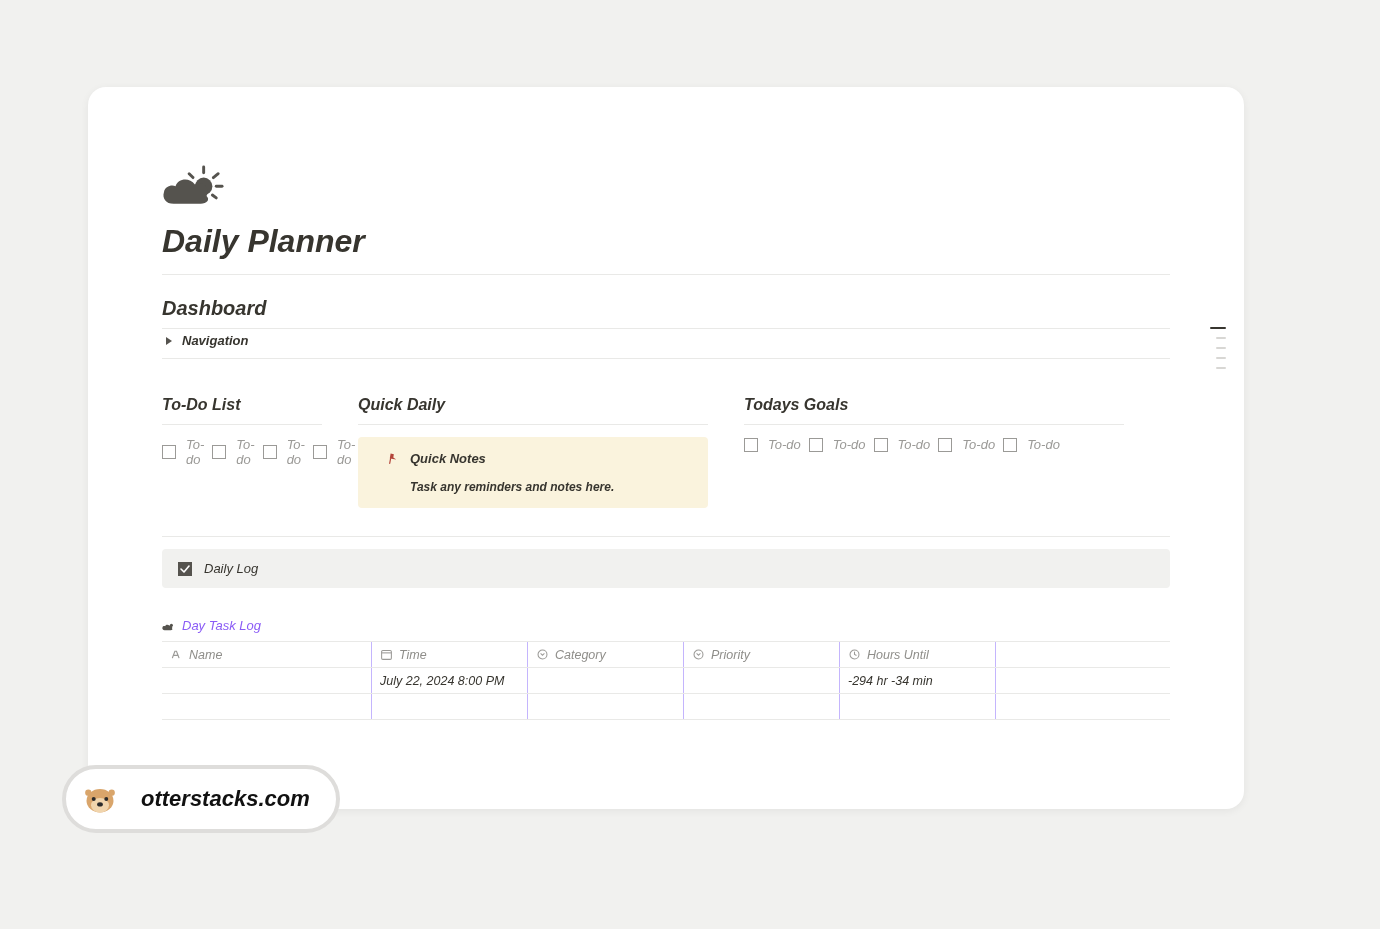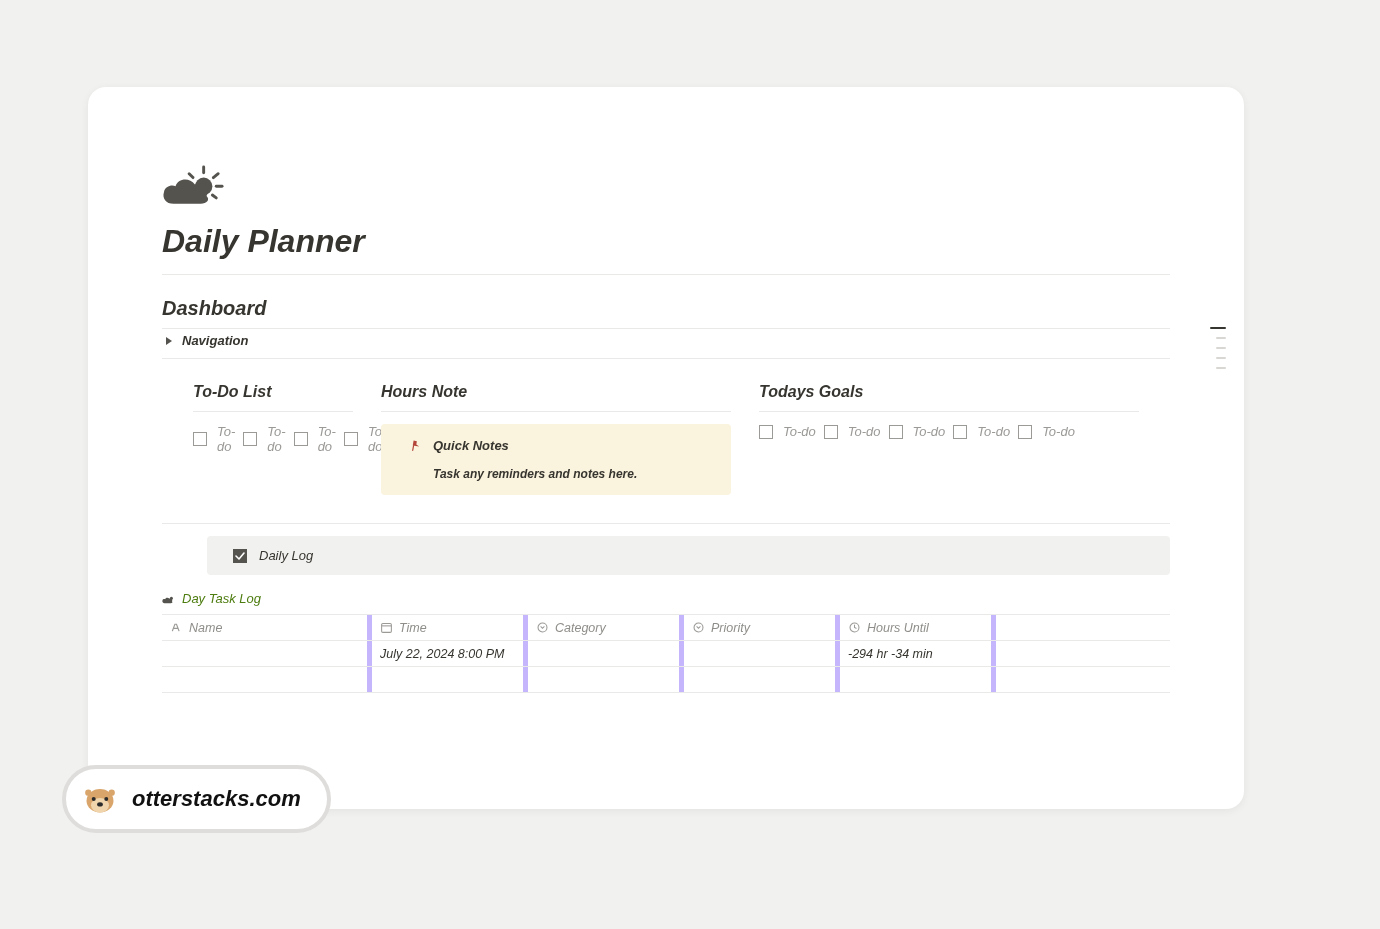--- a/index.html
+++ b/index.html
@@ -68,24 +68,23 @@
     color: #37352f;
   }
   .nav-row .triangle {
     width: 0; height: 0;
     border-top: 4px solid transparent;
     border-bottom: 4px solid transparent;
     border-left: 6px solid #55534e;
   }
   .columns {
     display: flex;
-    gap: 28px;
-    margin-top: 24px;
+    gap: 36px;
+    margin-top: 37px;
     align-items: flex-start;
-    justify-content: center;
   }
   .col { display: flex; flex-direction: column; }
   .col-todo { width: 160px; }
   .col-note { width: 350px; }
   .col-goals { width: 380px; }
   .col-head {
     font-size: 16px;
     font-weight: 600;
     color: #37352f;
     padding-bottom: 10px;
@@ -144,56 +143,55 @@
     background: #d8d7d4;
     border-radius: 1px;
   }
   .toc .toc-line.active { background: #37352f; width: 16px; }
   .toc .toc-line.l2 { width: 10px; }
   .spacer { height: 28px; }
   .daily-log-bar {
     margin-top: 12px;
     background: #f1f1ef;
     border-radius: 4px;
-    padding: 12px 26px;
+    padding: 12px 16px;
     display: flex;
     align-items: center;
     gap: 12px;
     font-size: 13px;
     color: #37352f;
-    margin-left: 45px;
   }
   .check-filled {
     width: 14px; height: 14px;
     background: #55534e;
     display: flex; align-items: center; justify-content: center;
   }
   .check-filled svg { width: 10px; height: 10px; }
   .db-head {
     display: flex;
     align-items: center;
     gap: 6px;
-    margin-top: 16px;
-    font-size: 13px;
-    color: #4d7c0f;
+    margin-top: 30px;
+    font-size: 13px;
+    color: #8b5cf6;
   }
   .db-head .mini-icon { width: 14px; height: 14px; color: #55534e; }
   .table {
     margin-top: 8px;
     border-top: 1px solid #e9e9e7;
     font-size: 13px;
   }
   .trow {
     display: flex;
     border-bottom: 1px solid #e9e9e7;
     min-height: 26px;
   }
   .tcell {
     padding: 5px 8px;
-    border-right: 5px solid #c4b5fd;
+    border-right: 1px solid #c4b5fd;
     display: flex;
     align-items: center;
     gap: 6px;
     color: #37352f;
     font-size: 12.5px;
   }
   .trow.header .tcell { color: #8f8e8a; }
   .tcell:last-child { border-right: none; }
   .c-name { width: 210px; }
   .c-time { width: 156px; }
@@ -206,21 +204,21 @@
   .badge {
     position: absolute;
     left: 62px;
     bottom: 96px;
     background: #ffffff;
     border: 4px solid #dedddb;
     border-radius: 999px;
     padding: 12px 26px 12px 16px;
     display: flex;
     align-items: center;
-    gap: 14px;
+    gap: 23px;
   }
   .badge .otter {
     width: 36px; height: 36px;
   }
   .badge-text {
     font-size: 22px;
     font-weight: 700;
     color: #111;
   }
 </style>
@@ -285,21 +283,21 @@
               <span>To-do</span>
             </div>
             <div class="todo-item">
               <span class="checkbox"></span>
               <span>To-do</span>
             </div>
           </div>
         </div>
 
         <div class="col col-note">
-          <div class="col-head">Hours Note</div>
+          <div class="col-head">Quick Daily</div>
           <div class="callout">
             <div class="callout-row">
               <svg class="pin" viewBox="0 0 24 24">
                 <path d="M14 2 L18 6 L14 10 L16 16 L8 8 L14 2 Z" fill="#b3453a"></path>
                 <line x1="9" y1="9" x2="3" y2="15" stroke="#b3453a" stroke-width="2" stroke-linecap="round"></line>
               </svg>
               <span>Quick Notes</span>
             </div>
             <div class="callout-body">Task any reminders and notes here.</div>
           </div>

